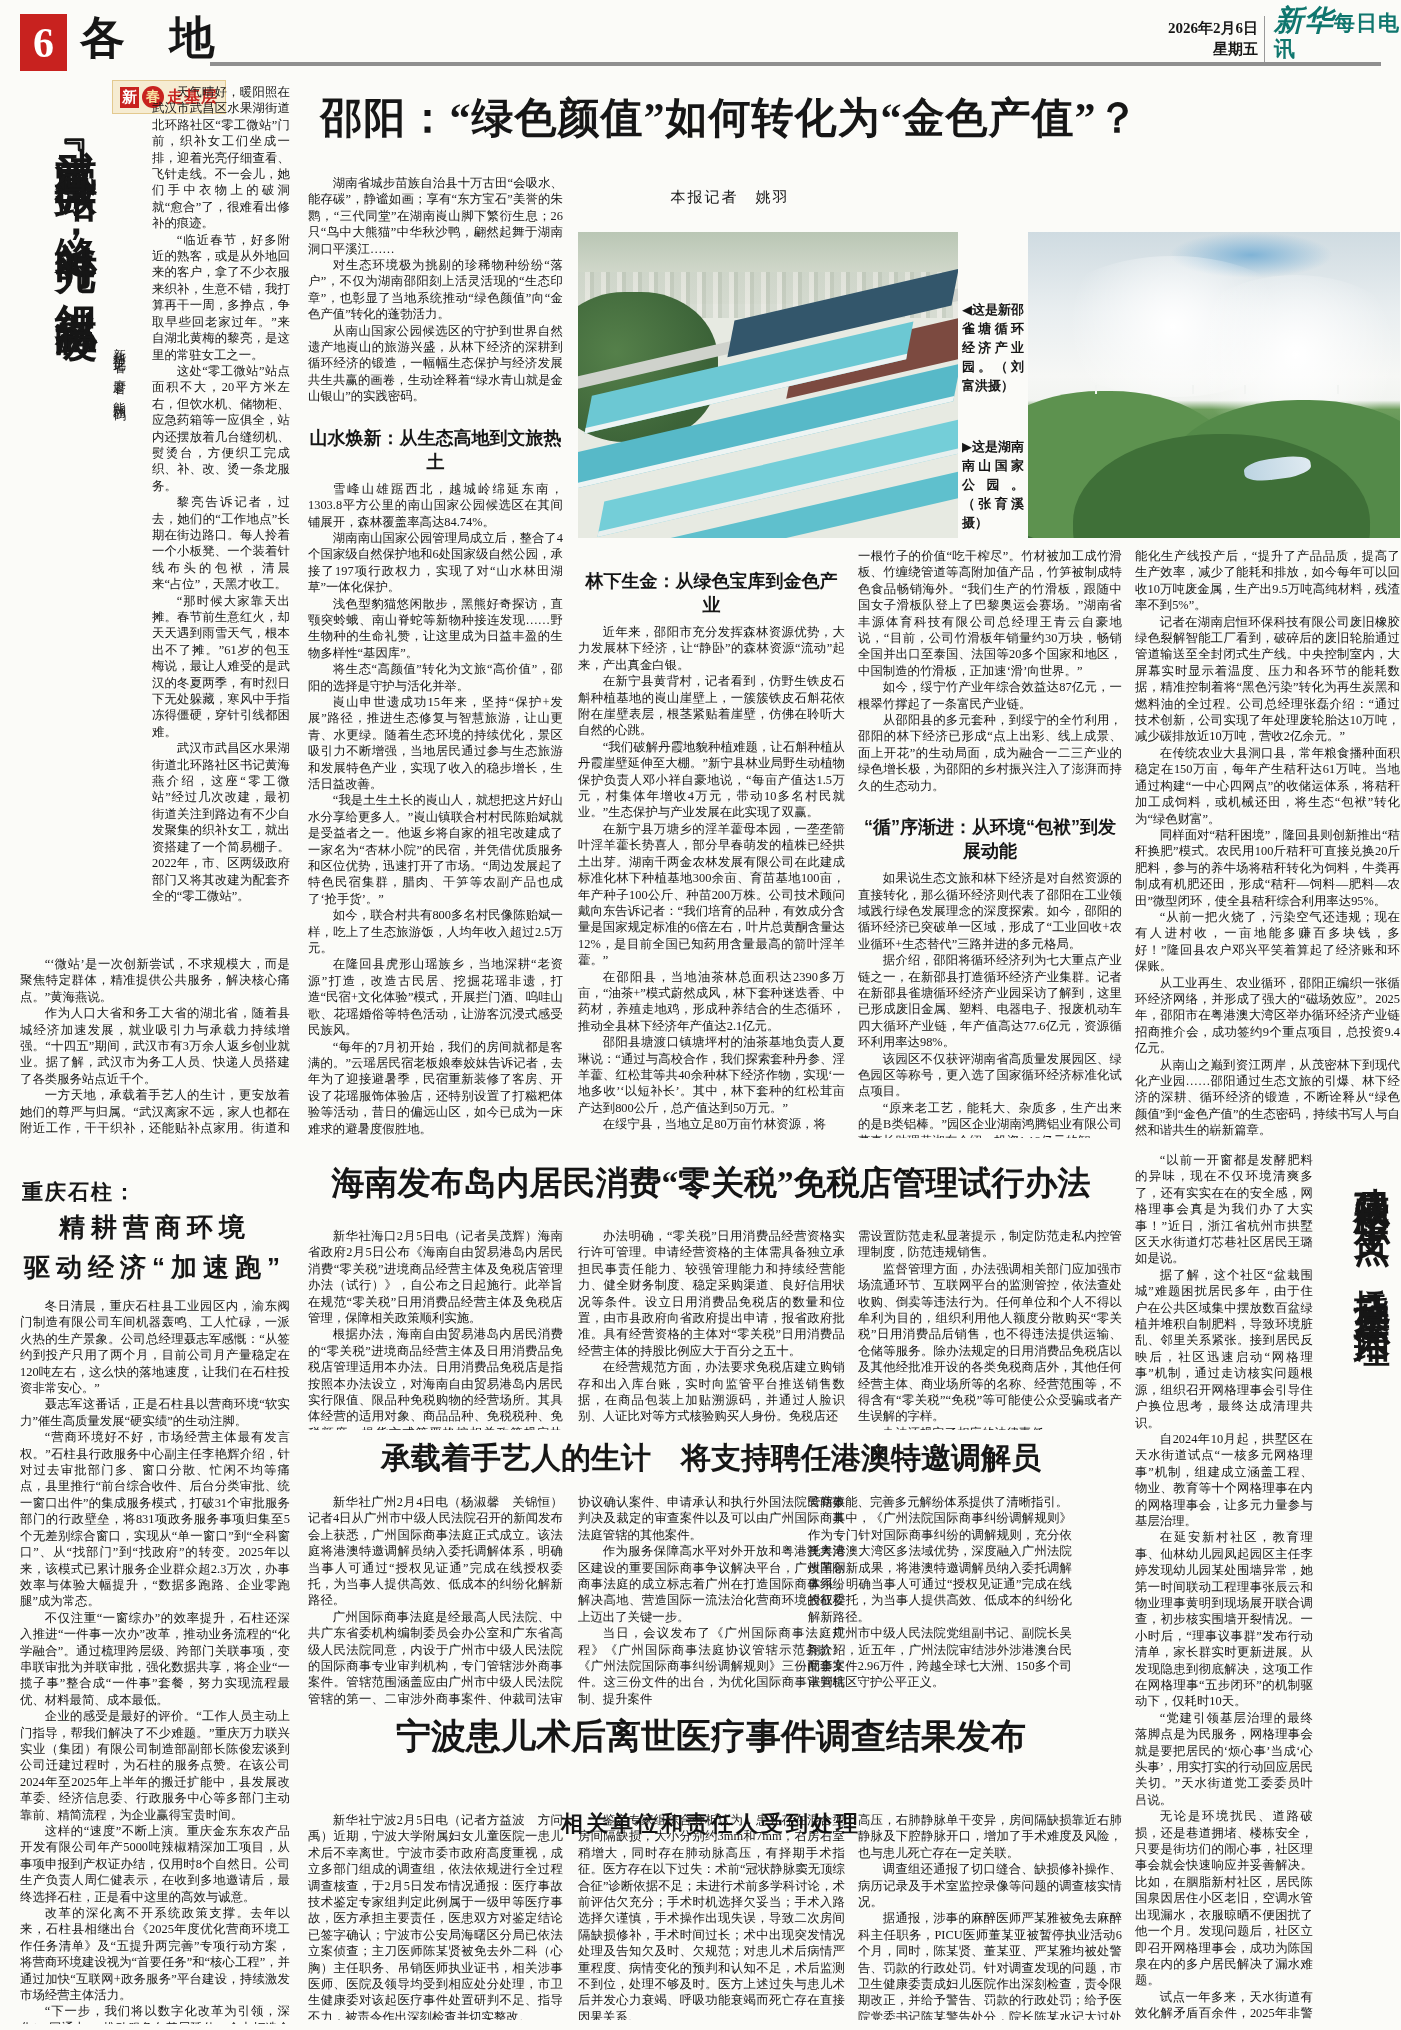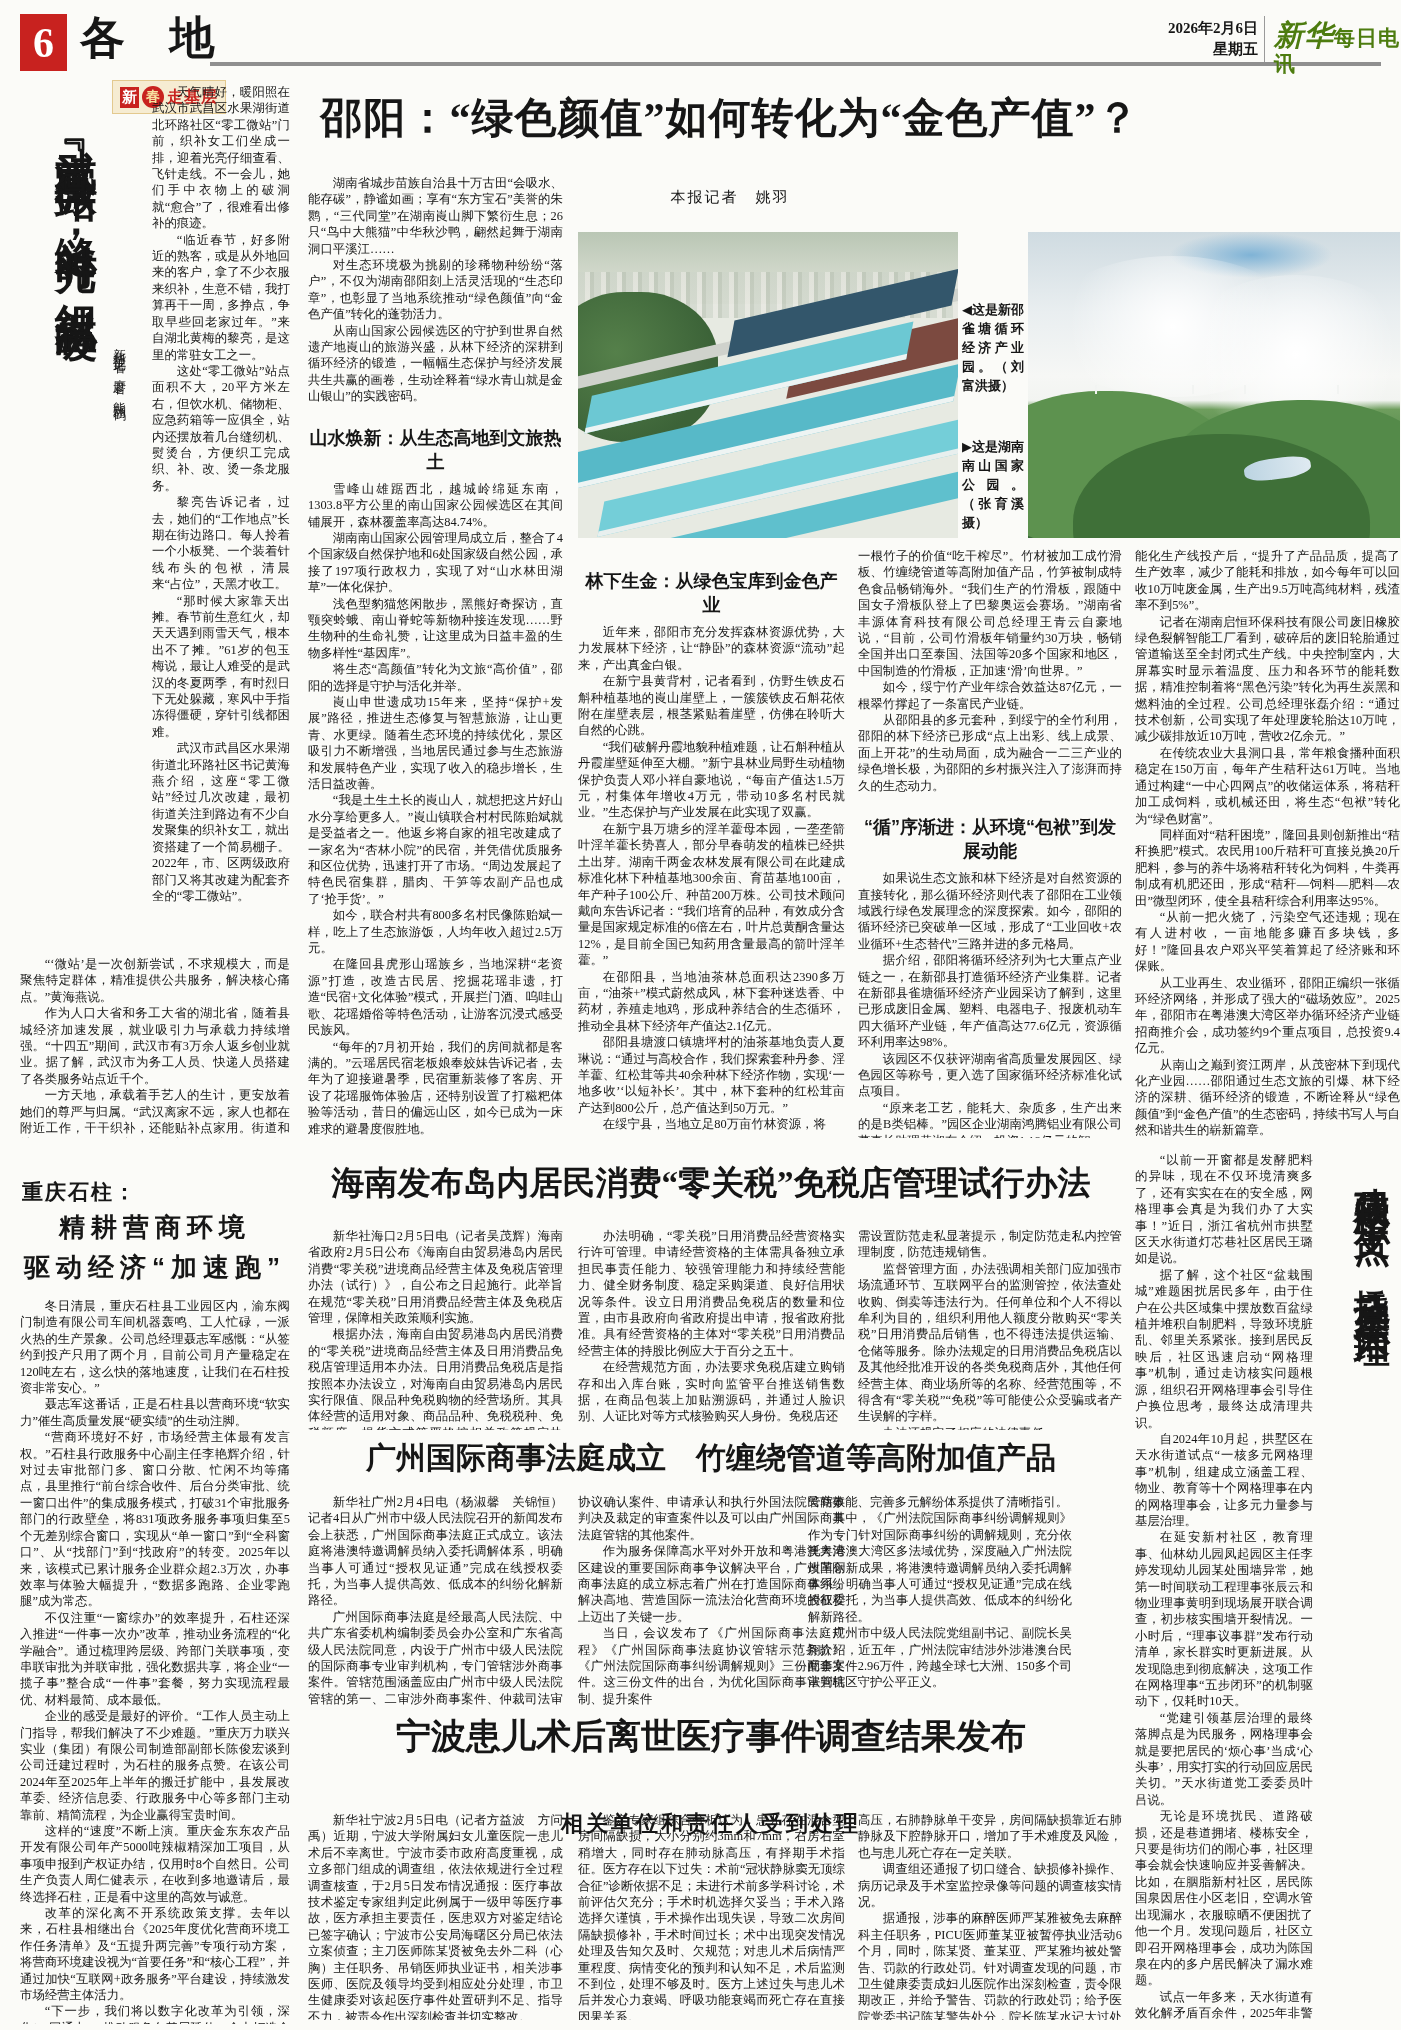--- a/index.html
+++ b/index.html
@@ -7,21 +7,21 @@
         font-family:"Liberation Serif","DejaVu Serif",serif;color:#161616;overflow:hidden;}
   .abs{position:absolute;}
   
   .pagenum{left:20px;top:14px;width:47px;height:57px;background:#c8221f;color:#fff;
            font-size:42px;font-weight:bold;display:flex;align-items:center;justify-content:center;}
   .section{left:80px;top:8px;font-size:45px;font-weight:bold;letter-spacing:16px;
            font-family:"Liberation Sans","DejaVu Sans",sans-serif;}
   .hrule{left:210px;top:62px;width:1171px;height:4px;background:#8f8f8f;}
   .dateblk{left:1130px;top:18px;width:128px;text-align:right;font-size:15px;font-weight:bold;line-height:21px;}
   .hdivider{left:1264px;top:16px;width:1px;height:46px;background:#9a9a9a;}
-  .masthead{left:1274px;top:23px;width:126px;color:#4d7c0f;line-height:24px;}
+  .masthead{left:1274px;top:8px;width:126px;color:#0f766e;line-height:24px;}
   .masthead .b1{font-size:29px;font-weight:bold;font-style:italic;letter-spacing:1px;}
   .masthead .b2{font-size:21px;font-weight:bold;letter-spacing:1px;font-family:"Liberation Sans","DejaVu Sans",sans-serif;}
   
   .bodytx{font-size:12.4px;line-height:16.4px;text-align:justify;overflow:hidden;}
   .tx-p{text-indent:2em;}
   .tx-c{text-indent:0;}
   .tx-h{font-family:"Liberation Sans","DejaVu Sans",sans-serif;font-weight:bold;font-size:18px;
         line-height:24px;text-align:center;text-indent:0;margin:21px 0 7px;}
   
   .badge{left:112px;top:80px;width:112px;height:32px;background:#f6ecd2;border:1px solid #e3c98f;
@@ -213,21 +213,21 @@
   <div class="abs bodytx" style="left:578px;top:1228px;width:267px;height:202px;">
       <div class="tx-p">办法明确，“零关税”日用消费品经营资格实行许可管理。申请经营资格的主体需具备独立承担民事责任能力、较强管理能力和持续经营能力、健全财务制度、稳定采购渠道、良好信用状况等条件。设立日用消费品免税店的数量和位置，由市县政府向省政府提出申请，报省政府批准。具有经营资格的主体对“零关税”日用消费品经营主体的持股比例应大于百分之五十。</div>
       <div class="tx-p">在经营规范方面，办法要求免税店建立购销存和出入库台账，实时向监管平台推送销售数据，在商品包装上加贴溯源码，并通过人脸识别、人证比对等方式核验购买人身份。免税店还</div>
     </div>
   <div class="abs bodytx" style="left:858px;top:1228px;width:264px;height:202px;">
       <div class="tx-c">需设置防范走私显著提示，制定防范走私内控管理制度，防范违规销售。</div>
       <div class="tx-p">监督管理方面，办法强调相关部门应加强市场流通环节、互联网平台的监测管控，依法查处收购、倒卖等违法行为。任何单位和个人不得以牟利为目的，组织利用他人额度分散购买“零关税”日用消费品后销售，也不得违法提供运输、仓储等服务。除办法规定的日用消费品免税店以及其他经批准开设的各类免税商店外，其他任何经营主体、商业场所等的名称、经营范围等，不得含有“零关税”“免税”等可能使公众受骗或者产生误解的字样。</div>
       <div class="tx-p">办法还规定了相应的法律责任。</div>
     </div>
 
-  <div class="abs gz-headline">广州国际商事法庭成立　竹缠绕管道等高附加值产品</div>
+  <div class="abs gz-headline">承载着手艺人的生计　将支持聘任港澳特邀调解员</div>
   <div class="abs bodytx" style="left:308px;top:1494px;width:255px;height:212px;">
       <div class="tx-p">新华社广州2月4日电（杨淑馨　关锦恒）记者4日从广州市中级人民法院召开的新闻发布会上获悉，广州国际商事法庭正式成立。该法庭将港澳特邀调解员纳入委托调解体系，明确当事人可通过“授权见证通”完成在线授权委托，为当事人提供高效、低成本的纠纷化解新路径。</div>
       <div class="tx-p">广州国际商事法庭是经最高人民法院、中共广东省委机构编制委员会办公室和广东省高级人民法院同意，内设于广州市中级人民法院的国际商事专业审判机构，专门管辖涉外商事案件。管辖范围涵盖应由广州市中级人民法院管辖的第一、二审涉外商事案件、仲裁司法审查案件、涉外调解</div>
     </div>
   <div class="abs bodytx" style="left:578px;top:1494px;width:267px;height:212px;">
       <div class="tx-c">协议确认案件、申请承认和执行外国法院民商事判决及裁定的审查案件以及可以由广州国际商事法庭管辖的其他案件。</div>
       <div class="tx-p">作为服务保障高水平对外开放和粤港澳大湾区建设的重要国际商事争议解决平台，广州国际商事法庭的成立标志着广州在打造国际商事纠纷解决高地、营造国际一流法治化营商环境的征程上迈出了关键一步。</div>
       <div class="tx-p">当日，会议发布了《广州国际商事法庭规程》《广州国际商事法庭协议管辖示范条款》《广州法院国际商事纠纷调解规则》三份配套文件。这三份文件的出台，为优化国际商事审判机制、提升案件</div>
     </div>
   <div class="abs bodytx" style="left:808px;top:1494px;width:264px;height:212px;">

